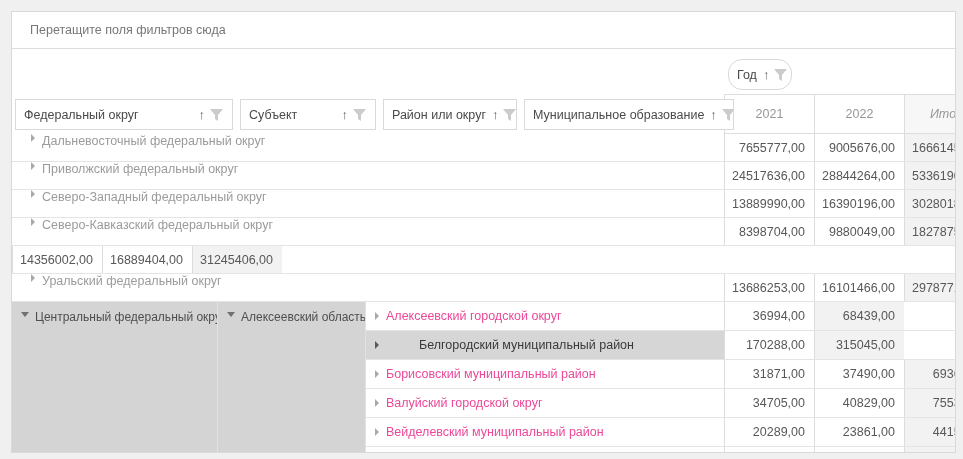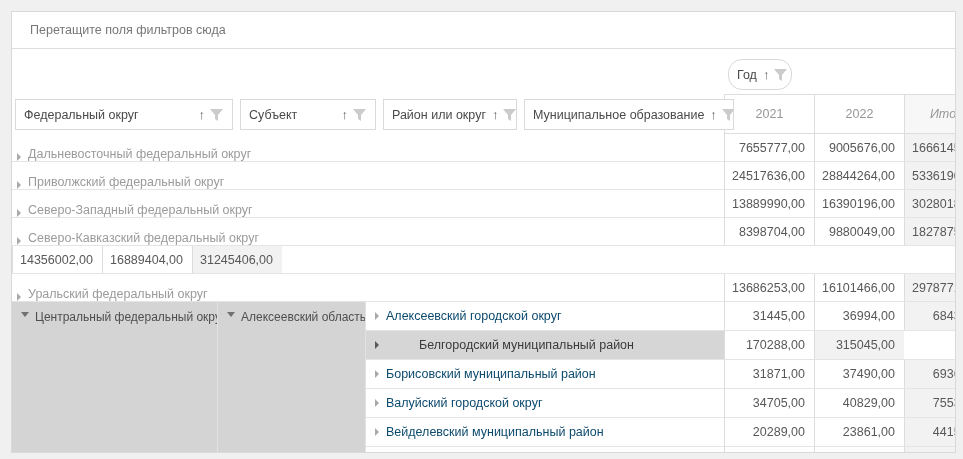--- a/index.html
+++ b/index.html
@@ -21,41 +21,41 @@
     border:1px solid #ddd;border-right:none;box-sizing:border-box;}
   .col-h{width:90px;flex-shrink:0;display:flex;align-items:center;justify-content:center;
     color:#979797;font-size:12.5px;border-right:1px solid #ddd;box-sizing:border-box;text-align:right;}
   .col-h.total{background:#f7f7f7;font-style:italic;}
   .field-row{position:absolute;left:3px;bottom:4px;display:flex;gap:7px;}
   .w1{width:218px}.w2{width:136px}.w3{width:134px}.w4{width:210px}
   
   .rows-zone{width:982px;}
   .grid-row{display:flex;height:28px;border-bottom:1px solid #e4e4e4;box-sizing:border-box;}
   .exp-rows .grid-row{height:29px;}
-  .row-label{width:712px;flex-shrink:0;display:flex;align-items:flex-end;gap:7px;
-    padding-left:5px;box-sizing:border-box;color:#9b9b9b;font-size:12.5px;
+  .row-label{width:712px;flex-shrink:0;display:flex;align-items:flex-start;gap:7px;
+    padding-left:19px;box-sizing:border-box;color:#9b9b9b;font-size:12.5px;
     white-space:nowrap;overflow:hidden;}
   .val{width:90px;flex-shrink:0;display:flex;align-items:center;justify-content:flex-end;
     padding-right:9px;box-sizing:border-box;border-left:1px solid #ddd;color:#585858;
     font-size:12.5px;white-space:nowrap;}
   .val.total{background:#f2f2f2;}
   .caret-r{width:0;height:0;border-left:4px solid #a9a9a9;border-top:4px solid transparent;
     border-bottom:4px solid transparent;flex-shrink:0;}
   .caret-d{width:0;height:0;border-top:5px solid #707070;border-left:4px solid transparent;
     border-right:4px solid transparent;flex-shrink:0;margin-top:2px;}
   
   .expanded-section{display:flex;height:174px;}
   .exp-cell{flex-shrink:0;background:#d4d4d4;color:#4f4f4f;font-size:12px;
     display:flex;align-items:flex-start;gap:6px;padding:8px 6px 0 9px;
     box-sizing:border-box;border-right:1px solid #e2e2e2;white-space:nowrap;overflow:hidden;}
   .exp-c1{width:206px;}
   .exp-c2{width:148px;}
   .exp-rows{width:628px;}
   .district-label{width:358px;flex-shrink:0;display:flex;align-items:center;gap:7px;
-    padding-left:9px;box-sizing:border-box;color:#0c4a6e;font-size:12.5px;
+    padding-left:9px;box-sizing:border-box;color:#ec4899;font-size:12.5px;
     white-space:nowrap;overflow:hidden;}
   .hl{background:#d6d6d6;color:#3a3a3a;gap:40px;}
   .hl .caret-r{border-left-color:#5a5a5a;}
   .funnel{flex-shrink:0;}
 </style>
 </head>
 <body>
 
 <div class="widget">
 
@@ -188,21 +188,20 @@
         <span class="caret-d"></span>
         <span>Алексеевский область</span>
       </div>
       <div class="exp-rows">
 
         <div class="grid-row">
           <div class="district-label">
             <span class="caret-r"></span>
             <span>Алексеевский городской округ</span>
           </div>
-          <div class="val">31445,00</div>
           <div class="val">36994,00</div>
           <div class="val total">68439,00</div>
         </div>
 
         <div class="grid-row">
           <div class="district-label hl">
             <span class="caret-r"></span>
             <span>Белгородский муниципальный район</span>
           </div>
           <div class="val">170288,00</div>

